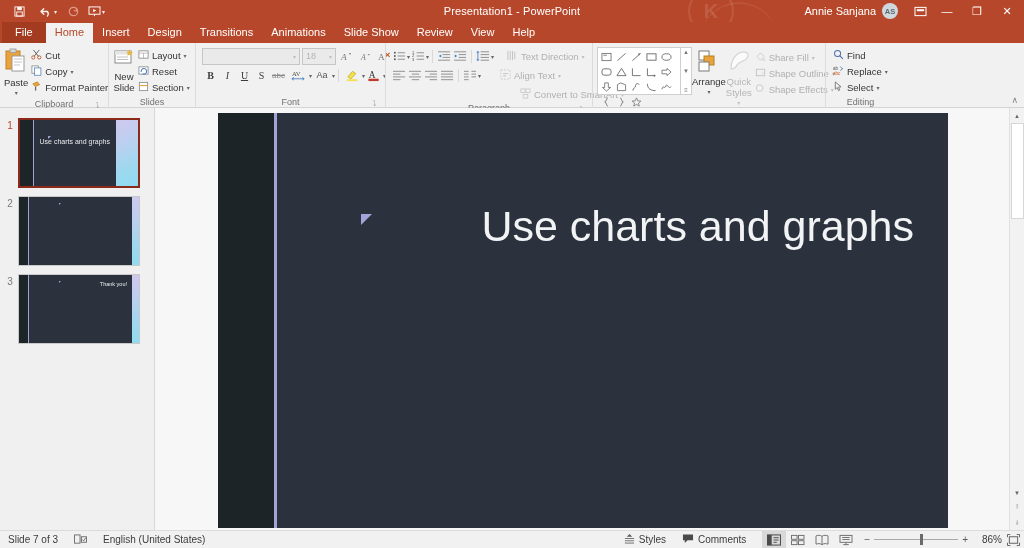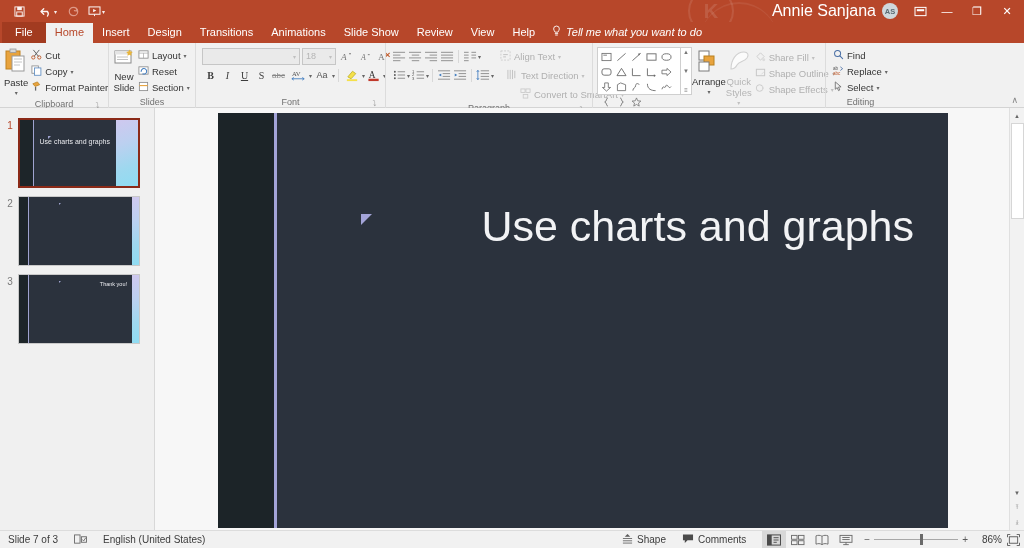--- a/index.html
+++ b/index.html
@@ -25,21 +25,21 @@
   .qat-btn svg { display: block; }
   .qat-caret { font-size: 6px; color: #fff; opacity: .9; margin-left: -3px; width: 8px; }
   .qat-sep { width: 5px; }
   .title-center {
     position: absolute; left: 0; right: 0; text-align: center;
     font-size: 11px; color: #fff; letter-spacing: .1px; pointer-events: none;
   }
   .win-right {
     margin-left: auto; display: flex; align-items: center; height: 22px; padding-right: 2px;
   }
-  .acct-name { font-size: 16px; color: #fff; margin-right: 6px; }
+  .acct-name { font-size: 11px; color: #fff; margin-right: 6px; }
   .avatar {
     width: 16px; height: 16px; border-radius: 50%; background: #cfd8dc; color: #5b6a72;
     font-size: 7.5px; display: flex; align-items: center; justify-content: center;
     margin-right: 10px; font-weight: bold;
   }
   .ribbon-opt { width: 24px; display: flex; align-items: center; justify-content: center; color: #fff; }
   .wbtn {
     width: 30px; height: 22px; display: flex; align-items: center; justify-content: center;
     color: #fff; font-size: 11px;
   }
@@ -268,20 +268,21 @@
       <div class="qat-btn">
         <svg width="13" height="11" viewBox="0 0 14 12">
             <rect x="1" y="1" width="12" height="8" fill="none" stroke="#fff" stroke-width="1.1"></rect>
             <path d="M5.5 3.2 L9 5 L5.5 6.8 Z" fill="#fff"></path>
             <path d="M7 9 V11" stroke="#fff" stroke-width="1.1"></path>
           </svg>
       </div>
       <div class="qat-caret">▾</div>
     </div>
 
+    <div class="title-center">Presentation1  -  PowerPoint</div>
 
     <div class="win-right">
       <span class="acct-name">Annie Sanjana</span>
       <span class="avatar">AS</span>
       <span class="ribbon-opt">
         <svg width="13" height="11" viewBox="0 0 14 12">
             <rect x="1" y="1.5" width="12" height="9" fill="none" stroke="#fff" stroke-width="1.1"></rect>
             <rect x="3" y="3.5" width="8" height="2.2" fill="#fff"></rect>
           </svg>
       </span>
@@ -295,29 +296,20 @@
     <div class="tab file">File</div>
     <div class="tab active">Home</div>
     <div class="tab">Insert</div>
     <div class="tab">Design</div>
     <div class="tab">Transitions</div>
     <div class="tab">Animations</div>
     <div class="tab">Slide Show</div>
     <div class="tab">Review</div>
     <div class="tab">View</div>
     <div class="tab">Help</div>
-    <div class="tellme">
-      <span>
-        <svg width="9" height="12" viewBox="0 0 10 13">
-            <path d="M5 1 a3.2 3.2 0 0 1 3.2 3.2 c0 1.6-1.3 2.3-1.6 3.6 H3.4 C3.1 6.5 1.8 5.8 1.8 4.2 A3.2 3.2 0 0 1 5 1 Z" fill="none" stroke="#fff" stroke-width="1"></path>
-            <path d="M3.6 9.4 h2.8 M4 11 h2" stroke="#fff" stroke-width="1" stroke-linecap="round"></path>
-          </svg>
-      </span>
-      <span>Tell me what you want to do</span>
-    </div>
     <div class="share">
       <span>
         <svg width="11" height="11" viewBox="0 0 12 12">
             <circle cx="4.6" cy="3.6" r="2.2" fill="none" stroke="#fff" stroke-width="1"></circle>
             <path d="M1.3 10.5 c0-2.2 1.5-3.4 3.3-3.4 s3.3 1.2 3.3 3.4" fill="none" stroke="#fff" stroke-width="1"></path>
             <path d="M9.3 3.2 v3.4 M7.6 4.9 h3.4" stroke="#fff" stroke-width="1" stroke-linecap="round"></path>
           </svg>
       </span>
       <span>Share</span>
     </div>
@@ -489,60 +481,20 @@
       <div class="grp-title">
         <span>Font</span>
         <span class="dlg">⤵</span>
       </div>
     </div>
 
     <div class="grp" style="width:207px">
       <div class="grp-body" style="flex-direction:column">
         <div class="prow">
           <div class="pbtn">
-            <svg width="13" height="11" viewBox="0 0 14 11">
-                <path d="M0 1 h13 M0 4 h8 M0 7 h13 M0 10 h8" stroke="#8a8a8a" stroke-width="1"></path>
-              </svg>
-          </div>
-          <div class="pbtn">
-            <svg width="13" height="11" viewBox="0 0 14 11">
-                <path d="M0 1 h13 M3 4 h8 M0 7 h13 M3 10 h8" stroke="#8a8a8a" stroke-width="1"></path>
-              </svg>
-          </div>
-          <div class="pbtn">
-            <svg width="13" height="11" viewBox="0 0 14 11">
-                <path d="M0 1 h13 M5 4 h8 M0 7 h13 M5 10 h8" stroke="#8a8a8a" stroke-width="1"></path>
-              </svg>
-          </div>
-          <div class="pbtn">
-            <svg width="13" height="11" viewBox="0 0 14 11">
-                <path d="M0 1 h13 M0 4 h13 M0 7 h13 M0 10 h13" stroke="#8a8a8a" stroke-width="1"></path>
-              </svg>
-          </div>
-          <div class="vsep"></div>
-          <div class="pbtn">
-            <svg width="13" height="11" viewBox="0 0 14 11">
-                <path d="M0 1 h5 M0 4 h5 M0 7 h5 M0 10 h5 M8 1 h5 M8 4 h5 M8 7 h5" stroke="#8a8a8a" stroke-width="1"></path>
-              </svg>
-          </div>
-          <div class="caret">▾</div>
-          <div style="width:16px"></div>
-          <div class="srow dim">
-            <span>
-              <svg width="11" height="11" viewBox="0 0 12 12">
-                  <rect x="1" y="1" width="10" height="10" fill="none" stroke="#c8c8c8" stroke-width=".9" stroke-dasharray="2 1.5"></rect>
-                  <path d="M3.5 5 h5 M3.5 7.5 h3" stroke="#c0c0c0" stroke-width="1"></path>
-                </svg>
-            </span>
-            <span>Align Text</span>
-            <span class="caret dim">▾</span>
-          </div>
-        </div>
-        <div class="prow">
-          <div class="pbtn">
             <svg width="13" height="12" viewBox="0 0 14 12">
                 <circle cx="2" cy="2.5" r="1" fill="#555"></circle>
                 <circle cx="2" cy="6" r="1" fill="#555"></circle>
                 <circle cx="2" cy="9.5" r="1" fill="#555"></circle>
                 <path d="M5 2.5 h8 M5 6 h8 M5 9.5 h8" stroke="#8a8a8a" stroke-width="1"></path>
               </svg>
           </div>
           <div class="caret">▾</div>
           <div class="pbtn">
             <svg width="13" height="12" viewBox="0 0 14 12">
@@ -576,20 +528,60 @@
           <div class="caret">▾</div>
           <div style="width:10px"></div>
           <div class="srow dim">
             <span>
               <svg width="11" height="11" viewBox="0 0 12 12">
                   <path d="M1 1 v10 M3.5 1 v10 M6 1 v10" stroke="#c0c0c0" stroke-width="1"></path>
                   <path d="M8.5 2 v8" stroke="#c0c0c0" stroke-width="1"></path>
                 </svg>
             </span>
             <span>Text Direction</span>
+            <span class="caret dim">▾</span>
+          </div>
+        </div>
+        <div class="prow">
+          <div class="pbtn">
+            <svg width="13" height="11" viewBox="0 0 14 11">
+                <path d="M0 1 h13 M0 4 h8 M0 7 h13 M0 10 h8" stroke="#8a8a8a" stroke-width="1"></path>
+              </svg>
+          </div>
+          <div class="pbtn">
+            <svg width="13" height="11" viewBox="0 0 14 11">
+                <path d="M0 1 h13 M3 4 h8 M0 7 h13 M3 10 h8" stroke="#8a8a8a" stroke-width="1"></path>
+              </svg>
+          </div>
+          <div class="pbtn">
+            <svg width="13" height="11" viewBox="0 0 14 11">
+                <path d="M0 1 h13 M5 4 h8 M0 7 h13 M5 10 h8" stroke="#8a8a8a" stroke-width="1"></path>
+              </svg>
+          </div>
+          <div class="pbtn">
+            <svg width="13" height="11" viewBox="0 0 14 11">
+                <path d="M0 1 h13 M0 4 h13 M0 7 h13 M0 10 h13" stroke="#8a8a8a" stroke-width="1"></path>
+              </svg>
+          </div>
+          <div class="vsep"></div>
+          <div class="pbtn">
+            <svg width="13" height="11" viewBox="0 0 14 11">
+                <path d="M0 1 h5 M0 4 h5 M0 7 h5 M0 10 h5 M8 1 h5 M8 4 h5 M8 7 h5" stroke="#8a8a8a" stroke-width="1"></path>
+              </svg>
+          </div>
+          <div class="caret">▾</div>
+          <div style="width:16px"></div>
+          <div class="srow dim">
+            <span>
+              <svg width="11" height="11" viewBox="0 0 12 12">
+                  <rect x="1" y="1" width="10" height="10" fill="none" stroke="#c8c8c8" stroke-width=".9" stroke-dasharray="2 1.5"></rect>
+                  <path d="M3.5 5 h5 M3.5 7.5 h3" stroke="#c0c0c0" stroke-width="1"></path>
+                </svg>
+            </span>
+            <span>Align Text</span>
             <span class="caret dim">▾</span>
           </div>
         </div>
         <div class="prow" style="padding-left:130px">
           <div class="srow dim" style="padding:0">
             <span>
               <svg width="11" height="11" viewBox="0 0 12 12">
                   <rect x="1" y="1" width="4.5" height="4" fill="none" stroke="#c8c8c8" stroke-width=".9"></rect>
                   <rect x="6.5" y="1" width="4.5" height="4" fill="none" stroke="#c8c8c8" stroke-width=".9"></rect>
                   <rect x="3.5" y="7" width="5" height="4" fill="none" stroke="#c8c8c8" stroke-width=".9"></rect>
@@ -897,21 +889,21 @@
     <div class="st-item">English (United States)</div>
 
     <div style="margin-left:auto;display:flex;align-items:center">
       <div class="st-item">
         <span>
           <svg width="11" height="11" viewBox="0 0 12 12">
               <path d="M6 1 L9 4 H3 Z" fill="#5a5a5a"></path>
               <path d="M1 6 h10 M1 8.5 h10 M1 11 h10" stroke="#6a6a6a" stroke-width="1"></path>
             </svg>
         </span>
-        <span>Shape</span>
+        <span>Styles</span>
       </div>
       <div class="st-item">
         <span>
           <svg width="12" height="11" viewBox="0 0 13 12">
               <path d="M1 1.5 h11 v6.5 h-6 L3 11 V8 H1 Z" fill="#4a4a4a"></path>
             </svg>
         </span>
         <span>Comments</span>
       </div>
 

